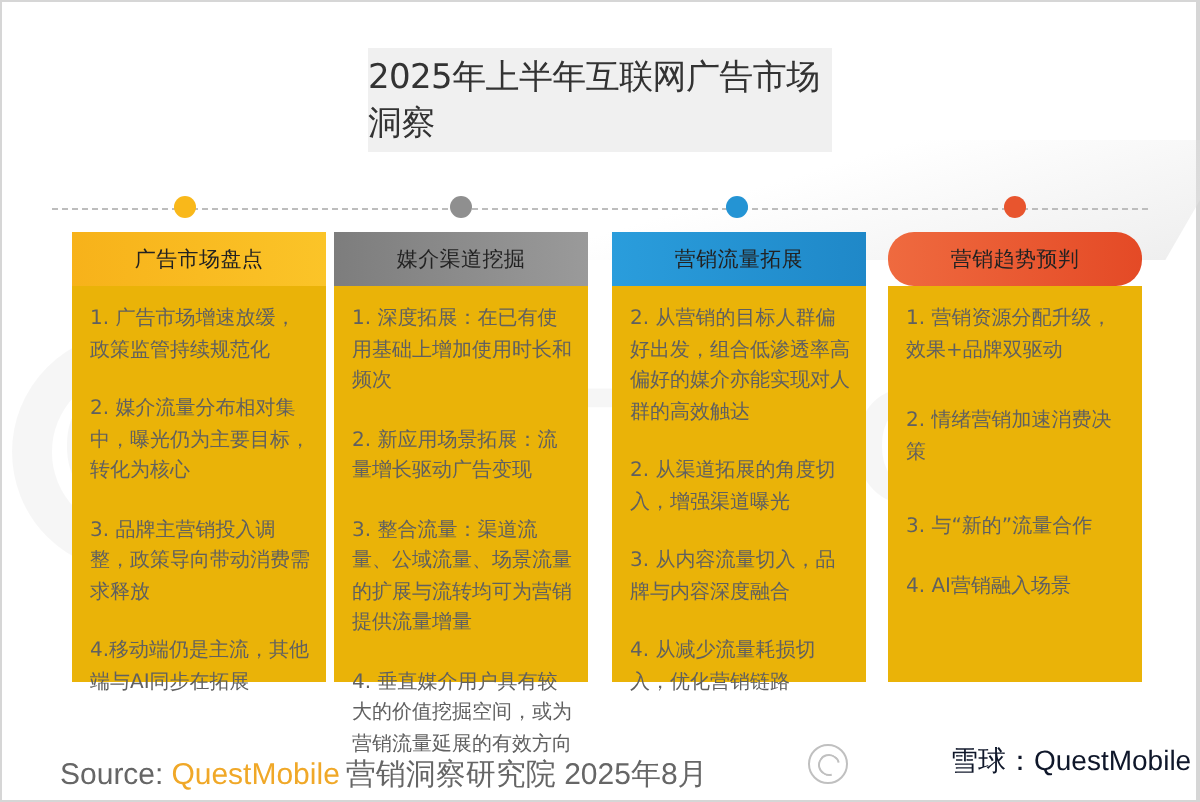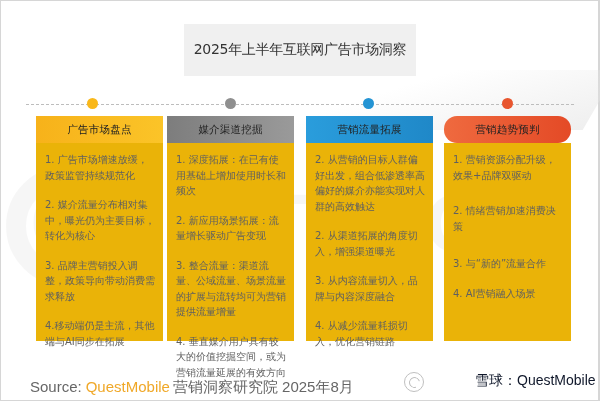--- a/index.html
+++ b/index.html
@@ -12,21 +12,21 @@
     .frame {
       position: absolute; left: 0; top: 0; width: 600px; height: 401px;
       border: 1px solid #d6d6d6; border-right-width: 2px;
       background: #fff;
     }
     .title-box {
       position: absolute; left: 184px; top: 24px; width: 232px; height: 52px;
       background: #f0f0f0;
       display: flex; align-items: center; justify-content: center;
     }
-    .title-text { font-size: 14px; color: #333; letter-spacing: -0.3px; }
+    .title-text { font-size: 17px; color: #333; letter-spacing: -0.3px; }
     .bg-swoosh {
       position: absolute; left: 300px; top: 70px; width: 300px; height: 60px;
       background: linear-gradient(160deg, rgba(230,230,230,0) 30%, rgba(228,228,228,0.6) 100%);
       transform: skewX(-30deg);
     }
     .timeline {
       position: absolute; left: 26px; top: 104px; width: 548px; height: 0;
       border-top: 1.5px dashed #bdbdbd;
     }
     .dot {

